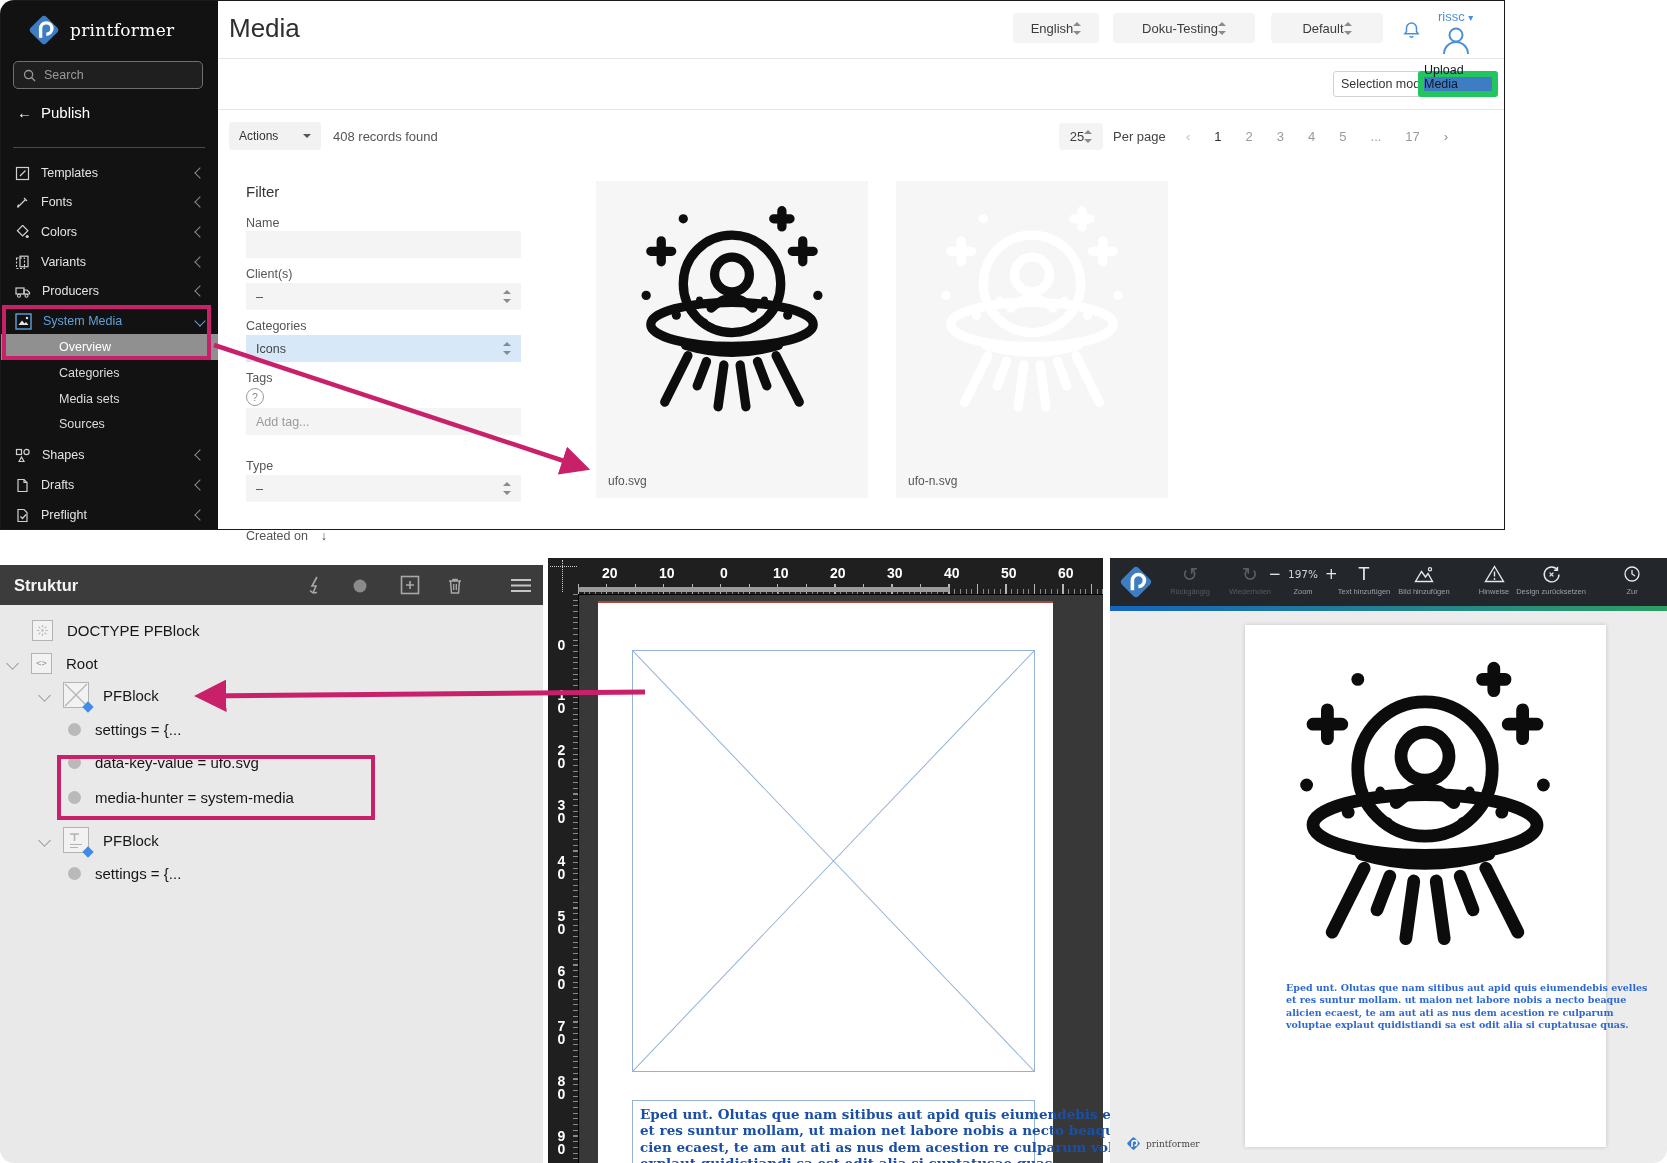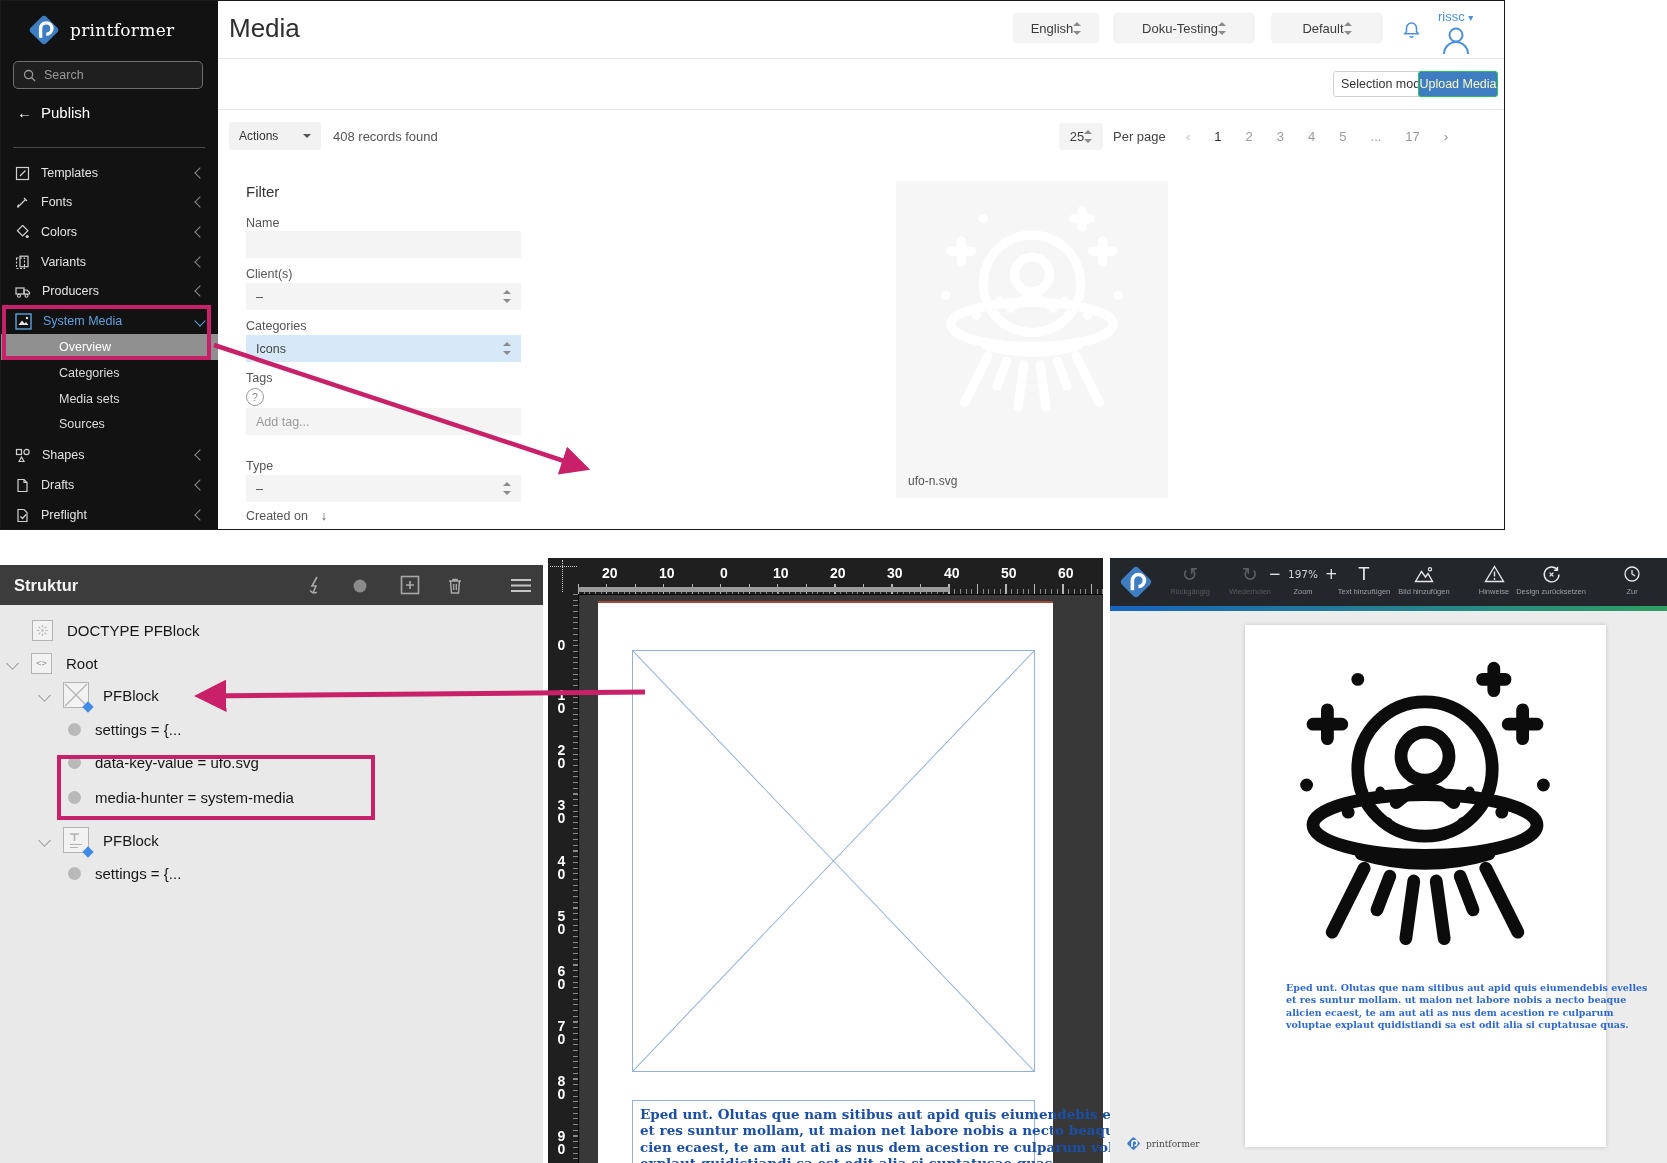--- a/index.html
+++ b/index.html
@@ -1,16 +1,16 @@
 <!DOCTYPE html>
 <html><head>
 <meta charset="utf-8">
 <style>
   html,body{margin:0;padding:0;background:#fff;font-family:"Liberation Sans",sans-serif;}
-  #stage{position:relative;width:1667px;height:1163px;background:#fff;overflow:hidden;}
+  #stage{position:relative;width:1667px;height:1163px;background:#fff;overflow:hidden;border-radius:14px;}
   .abs{position:absolute;}
   
   #toppanel{left:0;top:0;width:1503px;height:528px;border:1px solid #1a1a1a;background:#fff;}
   #sidebar{left:0;top:0;width:217px;height:528px;background:#121212;}
   .side-logo{left:26px;top:12px;display:flex;align-items:center;gap:9px;}
   .side-logo .word{color:#fff;font-family:"DejaVu Serif",serif;font-size:17px;letter-spacing:.3px;}
   .searchbox{left:12px;top:60px;width:190px;height:28px;background:#1f1f1f;border:1px solid #6e6e6e;border-radius:5px;display:flex;align-items:center;gap:8px;padding:0 9px;box-sizing:border-box;}
   .searchbox .ph{color:#9a9a9a;font-size:12.5px;}
   .publish{left:16px;top:103px;color:#fff;font-size:15px;display:flex;gap:9px;align-items:center;}
   .sidediv{left:12px;top:146px;width:192px;height:0;border-top:1px solid #4a4a4a;}
@@ -25,21 +25,21 @@
   .h-title{left:228px;top:12px;font-size:26px;color:#2e2e2e;}
   .hdr-div1{left:218px;top:57px;width:1285px;border-top:1px solid #e6e6e6;}
   .hdr-div2{left:218px;top:108px;width:1285px;border-top:1px solid #e6e6e6;}
   .hsel{background:#f4f4f4;border-radius:4px;display:flex;align-items:center;justify-content:center;padding:0 9px;box-sizing:border-box;font-size:13px;color:#3c3c3c;height:30px;}
   .ud{display:inline-block;width:8px;height:13px;position:relative;}
   .ud::before{content:"";position:absolute;top:0;left:0;border:4px solid transparent;border-bottom-color:#8a8a8a;border-top:0;}
   .ud::after{content:"";position:absolute;bottom:0;left:0;border:4px solid transparent;border-top-color:#8a8a8a;border-bottom:0;}
   .userblue{color:#4a90d9;}
   .btn{border-radius:3px;font-size:12.5px;display:flex;align-items:center;justify-content:center;height:26px;box-sizing:border-box;}
   .btn.ghost{background:#fff;border:1px solid #d2d2d2;color:#333;}
-  .btn.primary{background:#3e7dc2;color:#fef9c3;border:1px solid #22c55e;}
+  .btn.primary{background:#3e7dc2;color:#0f172a;border:6px solid #22c55e;align-items:flex-end;}
   .actions{left:228px;top:121px;width:92px;height:28px;background:#f2f2f2;border-radius:3px;display:flex;align-items:center;justify-content:space-between;padding:0 10px;box-sizing:border-box;font-size:12px;color:#333;}
   .caret-dn{width:0;height:0;border:4px solid transparent;border-top-color:#555;margin-top:4px;}
   .records{left:332px;top:128px;font-size:13px;color:#555;text-align:center;}
   .pager{left:1185px;top:128px;display:flex;align-items:center;gap:24px;font-size:13px;color:#9a9a9a;}
   .pager .cur{color:#2e2e2e;}
   .flabel{font-size:12.5px;color:#555;}
   .finput{background:#f4f4f4;height:27px;width:275px;box-sizing:border-box;display:flex;align-items:center;justify-content:space-between;padding:0 10px;font-size:12.5px;color:#444;}
   .finput.blue{background:#d7e9f8;}
   .helpc{width:16px;height:16px;border:1px solid #9a9a9a;border-radius:50%;color:#8a8a8a;font-size:10.5px;display:flex;align-items:center;justify-content:center;}
   .card{width:272px;height:317px;background:#f6f6f6;}
@@ -329,25 +329,31 @@
         <span>?</span>
       </div>
     <div class="abs finput" style="left:245px;top:407px;color:#9a9a9a">
       <span>Add tag...</span>
     </div>
     <div class="abs flabel" style="left:245px;top:458px">Type</div>
     <div class="abs finput" style="left:245px;top:474px">
       <span>–</span>
         <i class="ud"></i>
     </div>
-    <div class="abs flabel nowrap" style="left:245px;top:508px;display:flex;gap:13px">
+    <div class="abs flabel nowrap" style="left:245px;top:528px;display:flex;gap:13px">
       <span>Created on</span>
       <span>↓</span>
     </div>
 
+    <div class="abs card" style="left:595px;top:180px">
+      <svg class="abs iconsvg" style="left:20px;top:10px;color:#0d0d0d" width="232" height="232">
+          <use href="#sym-ufo"></use>
+        </svg>
+      <span class="fname">ufo.svg</span>
+    </div>
     <div class="abs card" style="left:895px;top:180px">
       <svg class="abs iconsvg" style="left:20px;top:10px;color:#ffffff" width="232" height="232">
           <use href="#sym-ufo"></use>
         </svg>
       <span class="fname">ufo-n.svg</span>
     </div>
 
     <div class="abs pinkbox" style="left:1px;top:304px;width:209px;height:55px"></div>
   </div>
 

